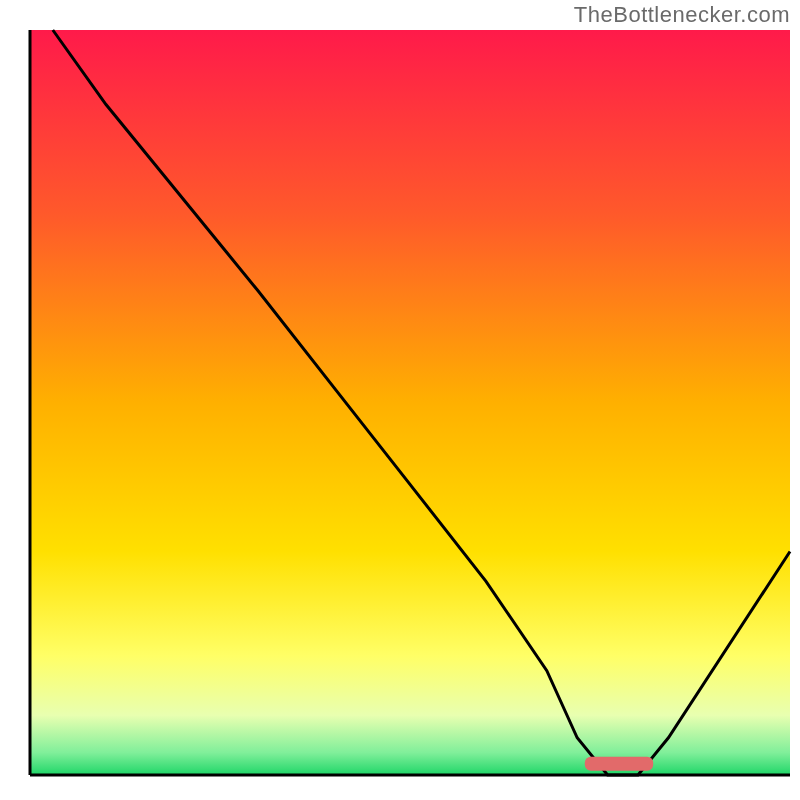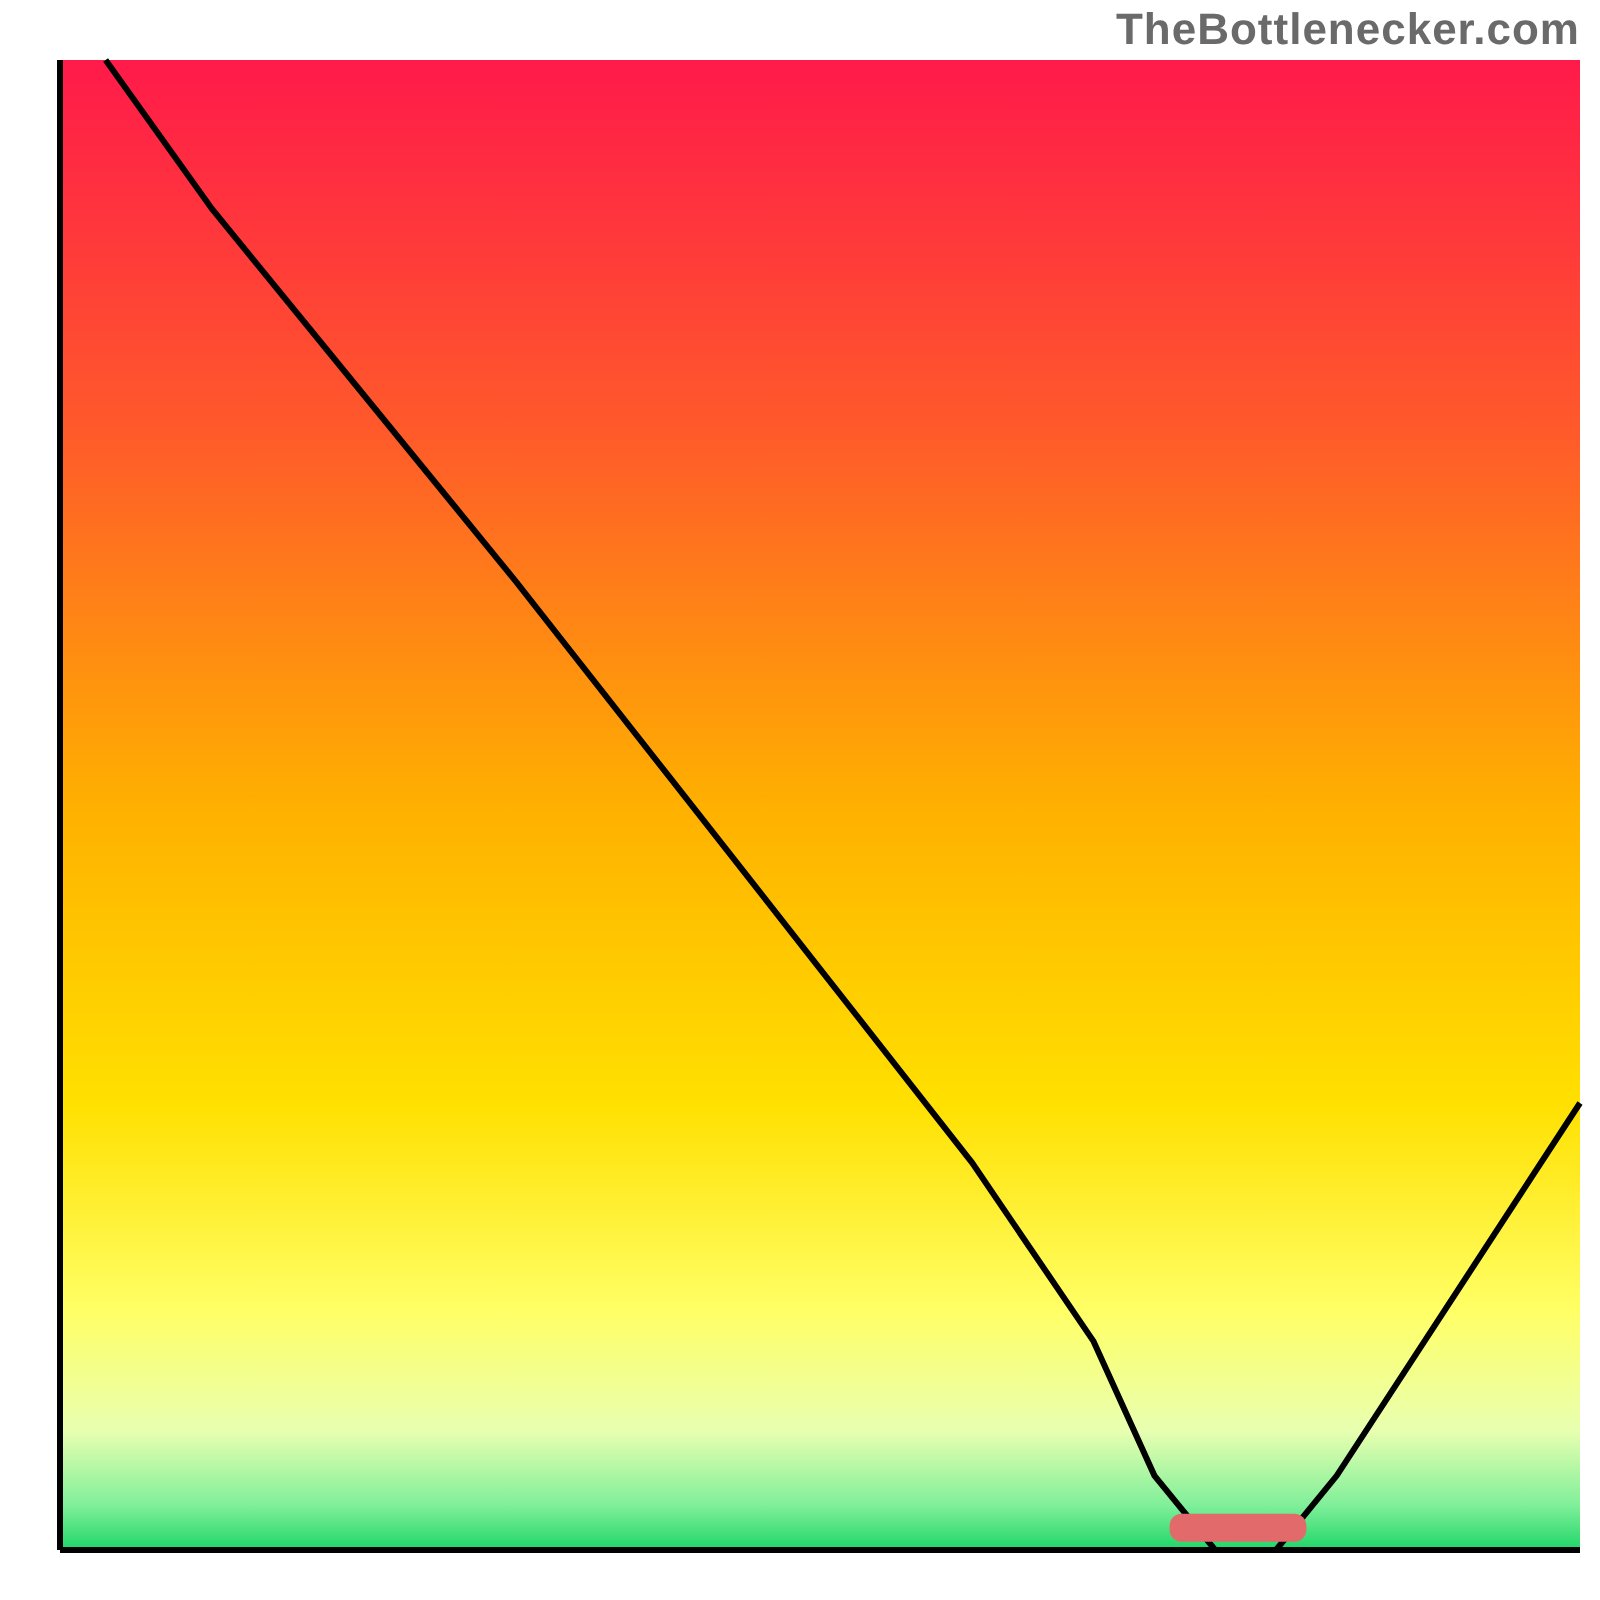--- a/index.html
+++ b/index.html
@@ -13,21 +13,21 @@
   .wrap {
     position: relative;
     width: 800px;
     height: 800px;
   }
   .watermark {
     position: absolute;
     top: 2px;
     right: 10px;
     font-size: 22px;
-    font-weight: bold;
+    font-weight: normal;
     color: #6a6a6a;
     letter-spacing: 0.5px;
     z-index: 10;
   }
   svg {
     position: absolute;
     top: 0;
     left: 0;
   }
 </style>

